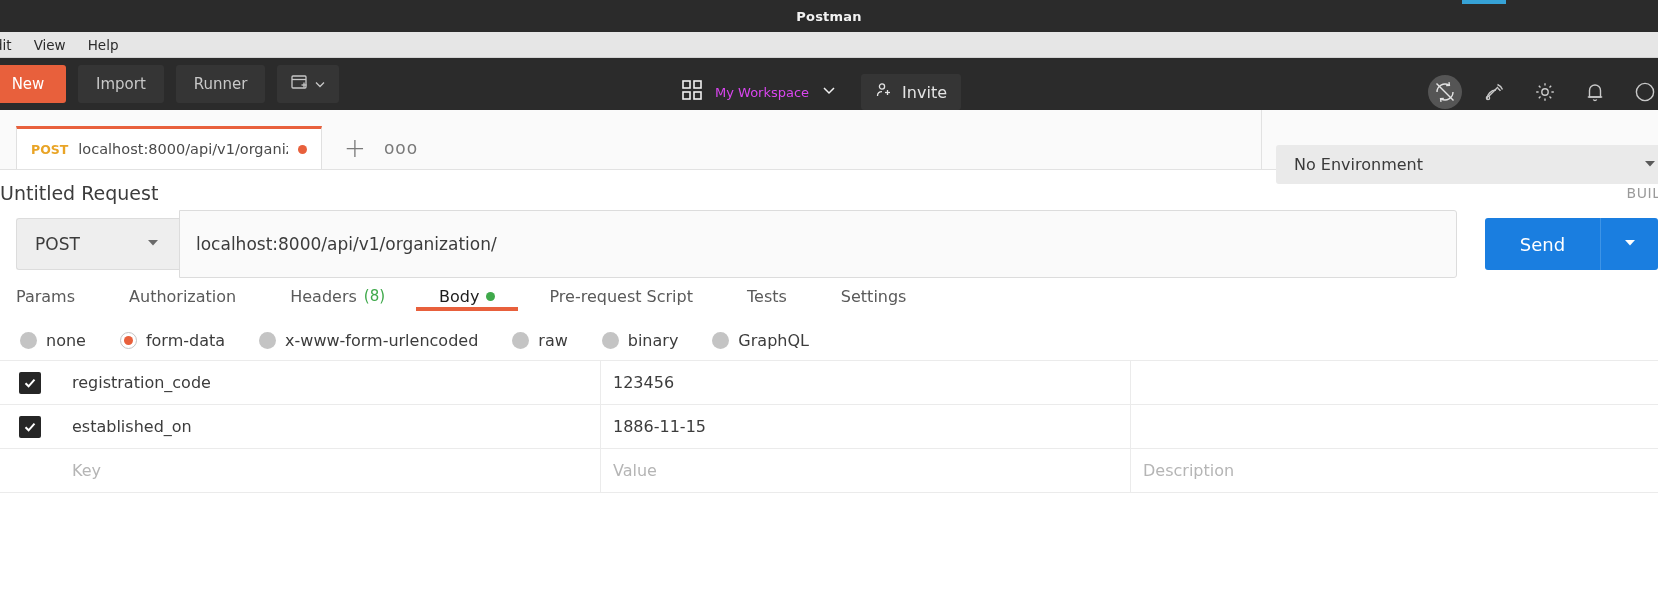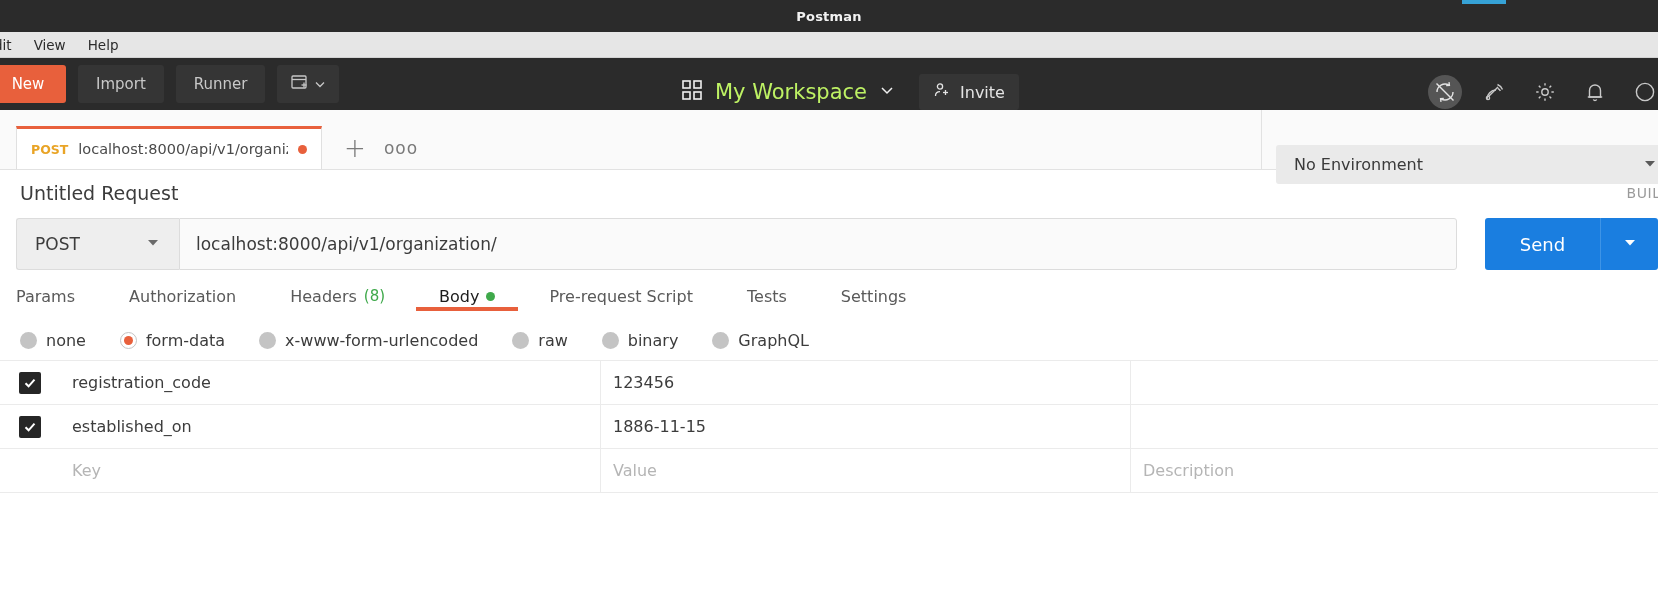--- a/index.html
+++ b/index.html
@@ -58,21 +58,21 @@
   .btn-icon-dark {
     margin-left: 12px; background: #353535;
     height: 38px; width: 62px; border-radius: 3px;
     display: flex; align-items: center; justify-content: center;
     gap: 6px; cursor: pointer;
   }
   .workspace-group {
     position: absolute; left: 681px; top: 0; height: 68px;
     display: flex; align-items: center; gap: 12px;
   }
-  .workspace-label { color: #bef264; font-size: 21px; }
+  .workspace-label { color: #d946ef; font-size: 13px; }
   .btn-invite {
     background: #353535; height: 36px; border-radius: 3px;
     padding: 0 14px; display: flex; align-items: center; gap: 9px;
     color: #e4e4e4; font-size: 16px; cursor: pointer; margin-left: 12px;
   }
   .header-icons {
     position: absolute; right: -14px; top: 0; height: 68px;
     display: flex; align-items: center; gap: 16px; padding-right: 10px;
   }
   .hicon {
@@ -113,41 +113,41 @@
     position: absolute; left: 1276px; top: 145px;
     width: 400px; height: 39px; background: #eaeaea;
     border-radius: 3px; display: flex; align-items: center;
     justify-content: space-between; padding: 0 18px;
     font-size: 16px; color: #3a3a3a; cursor: pointer;
   }
 
   
   .reqtitle-row {
     height: 46px; display: flex; align-items: center;
-    justify-content: space-between; padding: 0 0 0 20px;
+    justify-content: space-between; padding: 0 0 0 0;
   }
   .reqtitle { font-size: 19px; color: #3c3c3c; }
   .build-label {
     font-size: 14px; color: #9a9a9a; letter-spacing: .6px;
     margin-right: -14px;
   }
 
   
   .urlbar {
     display: flex; align-items: center; padding: 0 16px; height: 56px;
   }
   .method-select {
     width: 163px; height: 52px; background: #eeeeee;
     border: 1px solid #dcdcdc; border-right: none;
     border-radius: 3px 0 0 3px;
     display: flex; align-items: center; justify-content: space-between;
     padding: 0 18px; font-size: 17px; color: #3c3c3c; cursor: pointer;
   }
   .url-input {
-    flex: 1; height: 52px; background: #fafafa;
+    flex: 1; height: 68px; background: #fafafa;
     border: 1px solid #dcdcdc; border-radius: 0 3px 3px 0;
     display: flex; align-items: center; padding: 0 16px;
     font-size: 17px; color: #3c3c3c; cursor: text;
   }
   .send-group { display: flex; margin-left: 16px; padding-left: 12px; }
   .btn-send {
     width: 115px; height: 52px; background: #1a7ee0; color: #fff;
     border-radius: 3px 0 0 3px; display: flex;
     align-items: center; justify-content: center;
     font-size: 18px; cursor: pointer;

